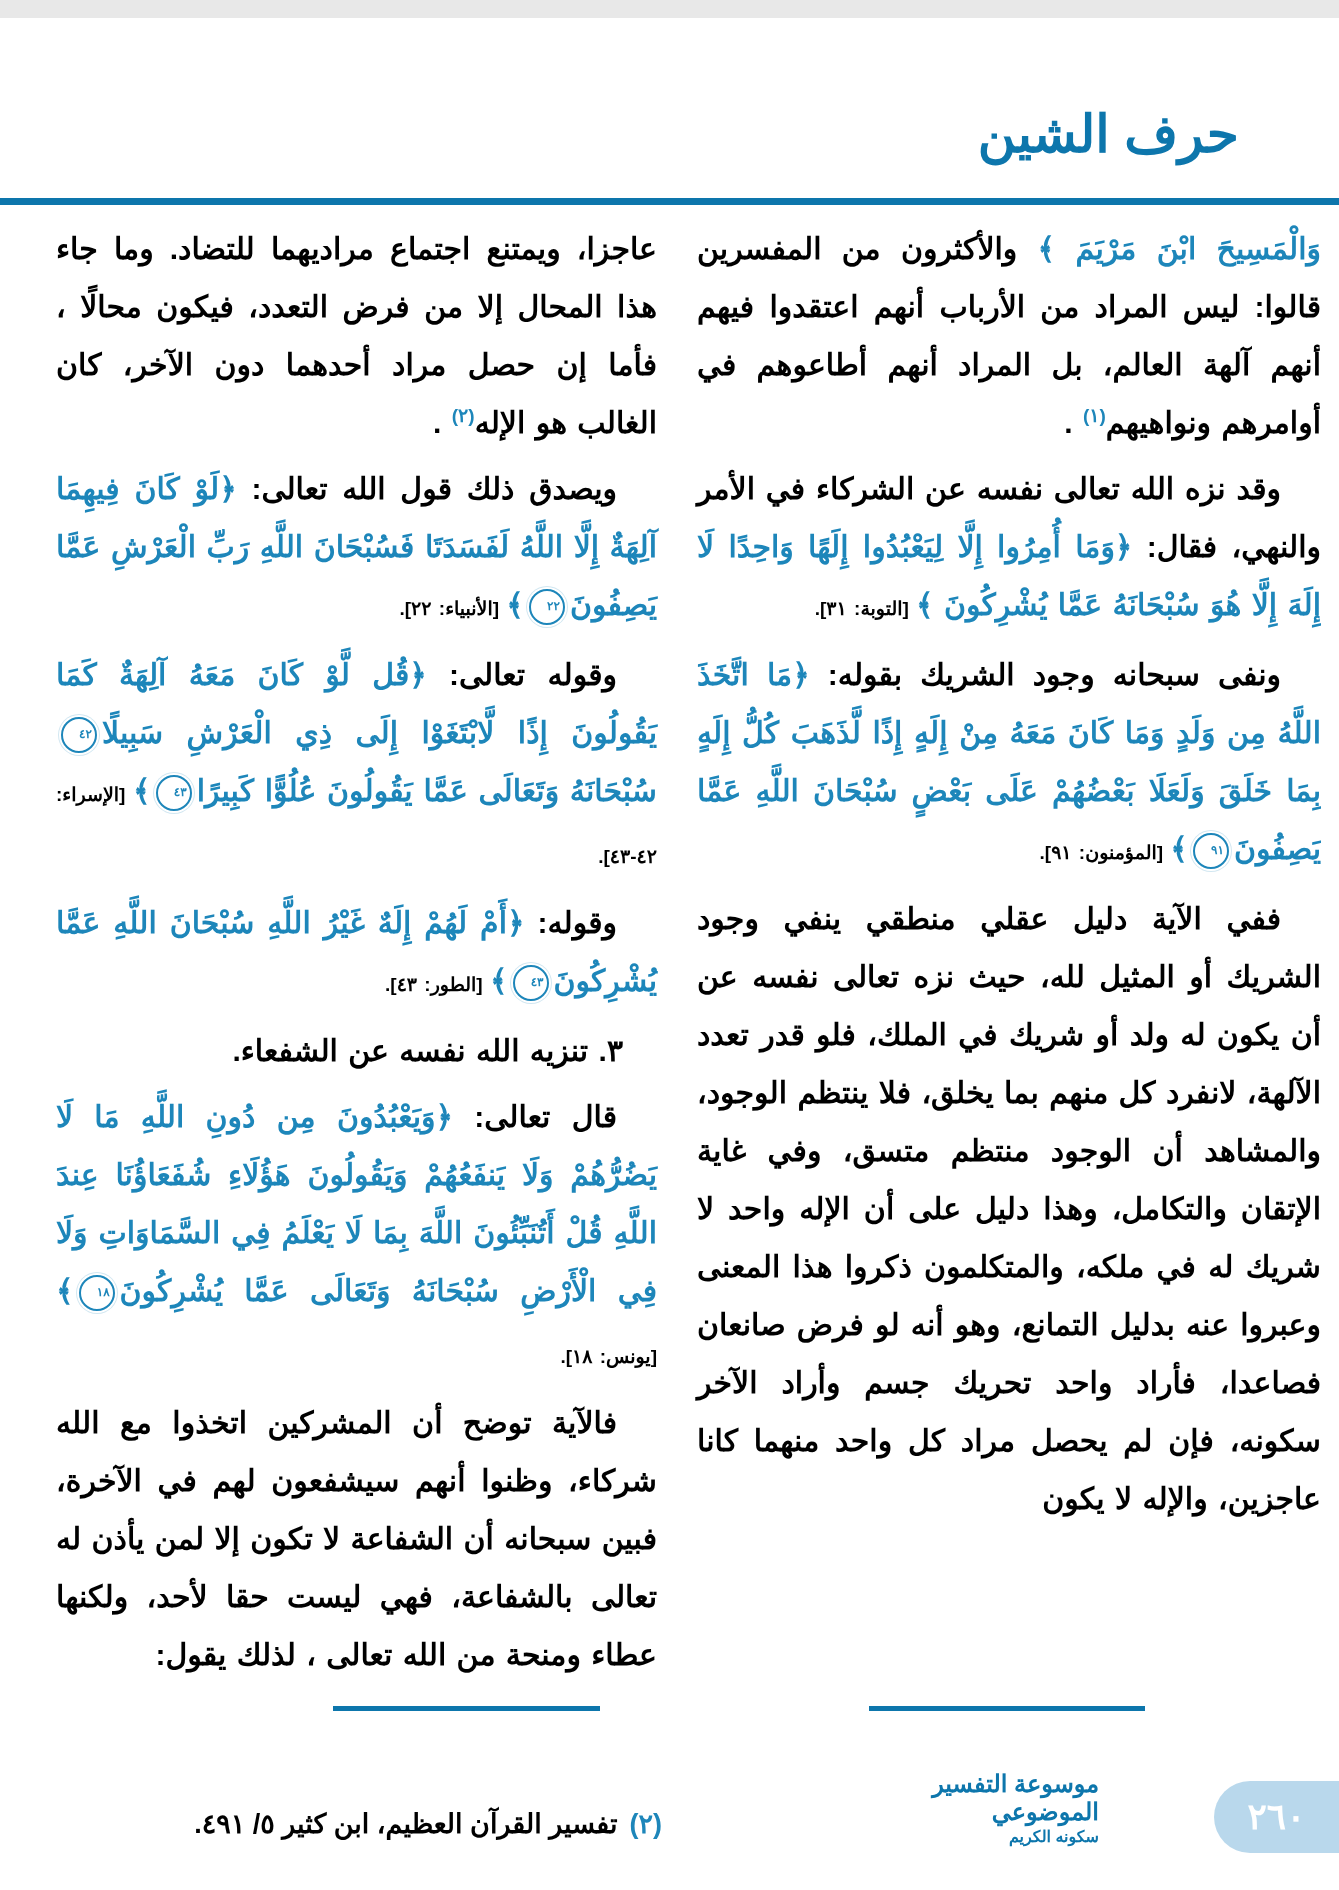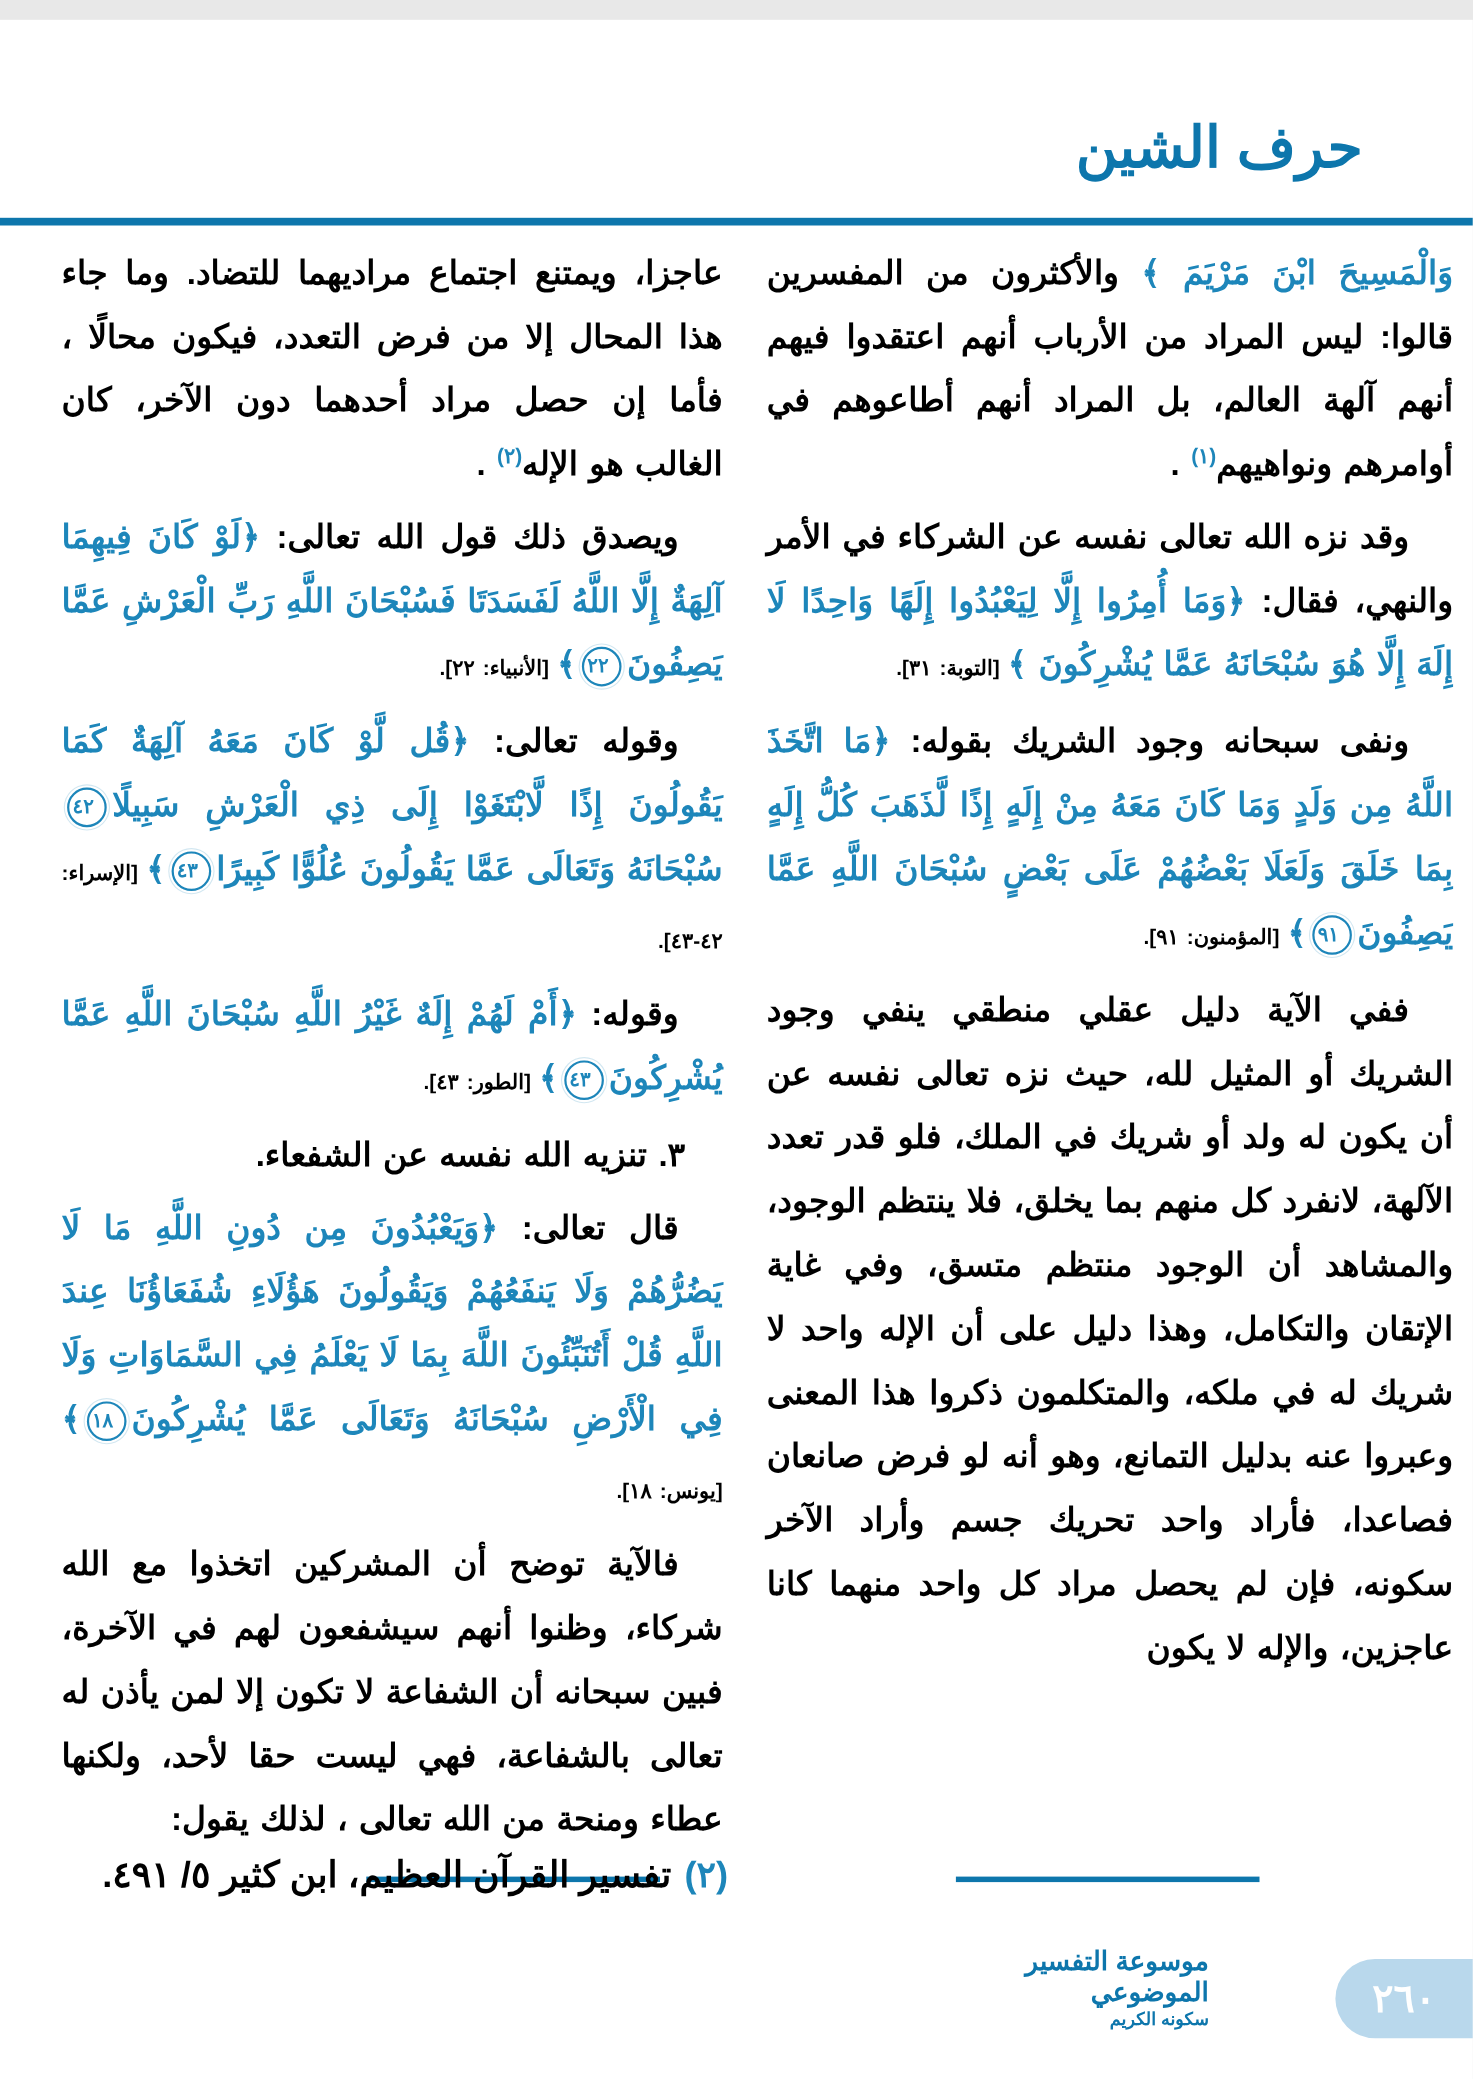--- a/index.html
+++ b/index.html
@@ -36,29 +36,29 @@
   }
   .para.cont { text-indent:0; }
   .para.section { text-indent:34px; }
   .quran  { color:#1d86ba; font-weight:bold; }
   .ref    { color:#000; font-size:19px; font-weight:bold; }
   .fnmark { color:#1d86ba; font-size:19px; font-weight:bold; vertical-align:super; line-height:0; }
   .anum {
     display:inline-block; text-indent:0;
     color:#1d86ba; border:2px solid #1d86ba; border-radius:50%;
     min-width:26px; height:32px; line-height:30px; padding:0 3px;
-    font-size:18px; text-align:left; vertical-align:middle;
+    font-size:12px; text-align:right; vertical-align:middle;
     margin:0 5px; box-shadow:0 0 0 2px #ffffff, 0 0 0 3px #1d86ba33;
   }
   .footnote-sep { position:absolute; top:1688px; height:5px; background:#0d76ac; }
   .sep-right { right:194px; width:276px; }
   .sep-left  { left:333px;  width:267px; }
   .footnote {
-    position:absolute; top:1660px;
-    font-size:33px; font-weight:bold; color:#000; line-height:52px;
+    position:absolute; top:1780px;
+    font-size:27px; font-weight:bold; color:#000; line-height:52px;
   }
   .footnote-right { right:172px; }
   .footnote-left  { left:56px; width:606px; }
   .fn-lead { color:#1d86ba; margin-left:12px; }
   .logo {
     position:absolute; top:1752px; right:240px; width:190px;
     text-align:right; color:#0d76ac; line-height:1.15;
   }
   .logo-line1 { font-size:24px; font-weight:bold; }
   .logo-line2 { font-size:16px; font-weight:bold; margin-top:3px; }

